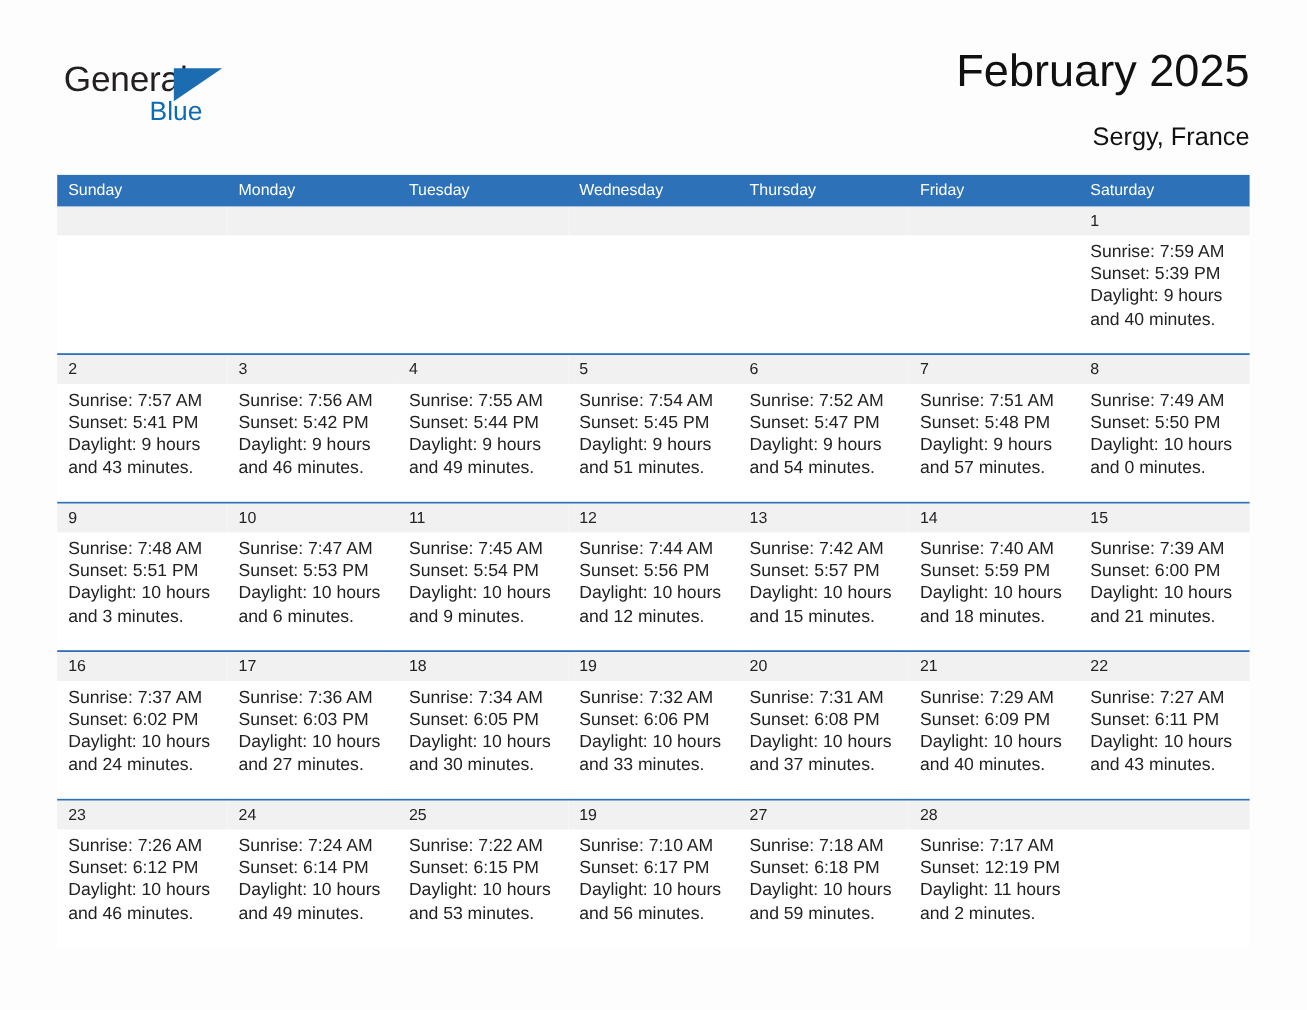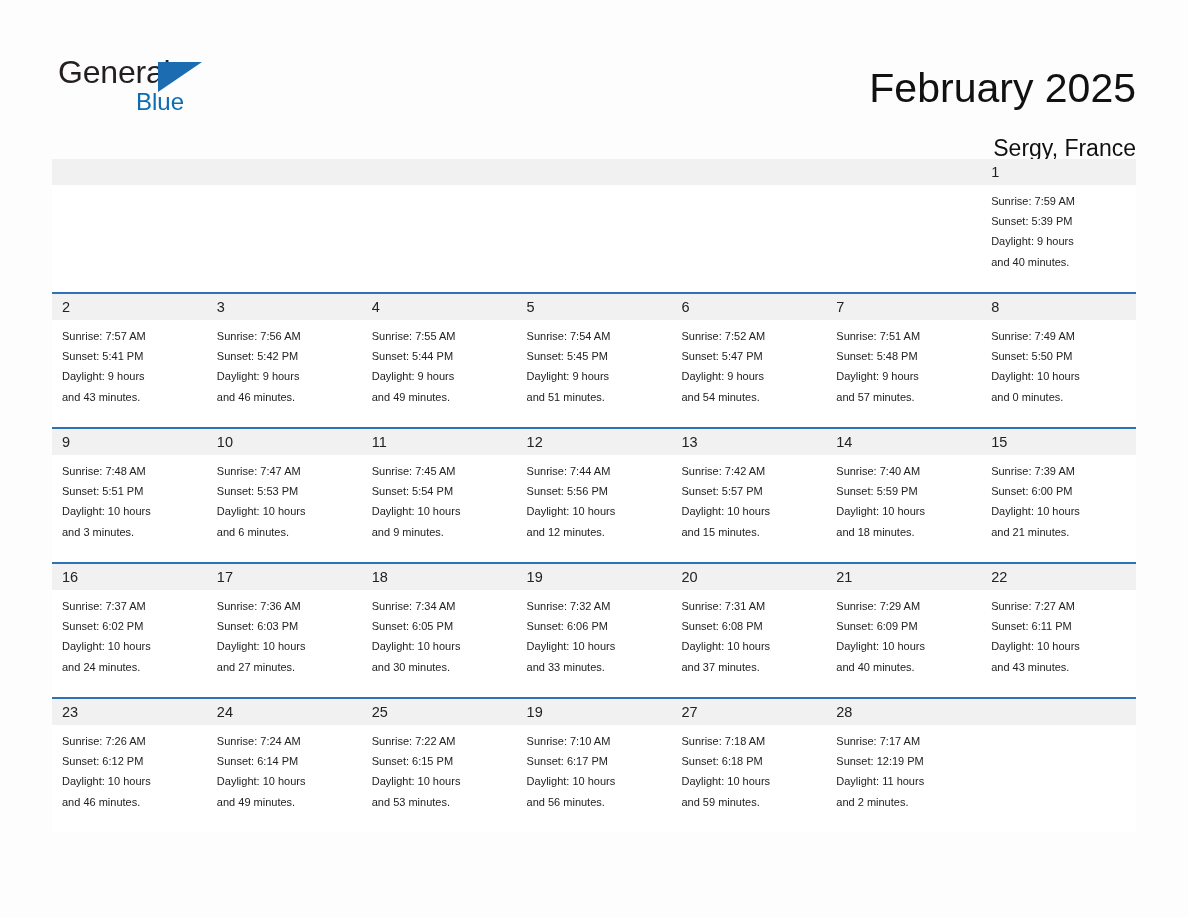--- a/index.html
+++ b/index.html
@@ -68,21 +68,20 @@
     right: 0;
     top: 0;
     text-align: right;
   }
   .month-title {
     font-size: 41px;
     color: #111111;
     font-weight: normal;
     line-height: 48px;
     white-space: nowrap;
-    margin-top: 24px;
   }
   .location {
     font-size: 23px;
     color: #111111;
     line-height: 32px;
     margin-top: 20px;
     white-space: nowrap;
   }
 
   
@@ -131,21 +130,21 @@
     background: #f1f1f1;
   }
   .daynum {
     font-size: 14.5px;
     color: #222222;
     line-height: 26px;
     padding-left: 10px;
   }
   .info {
     padding: 6px 8px 0 10px;
-    font-size: 11px;
+    font-size: 16px;
     line-height: 20.2px;
     color: #222222;
   }
   .info div { white-space: nowrap; }
 </style>
 </head>
 <body>
 
 <div class="page">
 
@@ -158,20 +157,29 @@
     </div>
 
     <div class="titleblock">
       <div class="month-title">February 2025</div>
       <div class="location">Sergy, France</div>
     </div>
 
   </div>
 
   <div class="calendar">
+    <div class="weekheader" id="weekheader">
+        <div class="hcell">Sunday</div>
+        <div class="hcell">Monday</div>
+        <div class="hcell">Tuesday</div>
+        <div class="hcell">Wednesday</div>
+        <div class="hcell">Thursday</div>
+        <div class="hcell">Friday</div>
+        <div class="hcell">Saturday</div>
+      </div>
     <div id="weeks">
         <div class="week first">
           <div class="daycell empty">
             <div class="daynum-band"></div>
           </div>
           <div class="daycell empty">
             <div class="daynum-band"></div>
           </div>
           <div class="daycell empty">
             <div class="daynum-band"></div>

